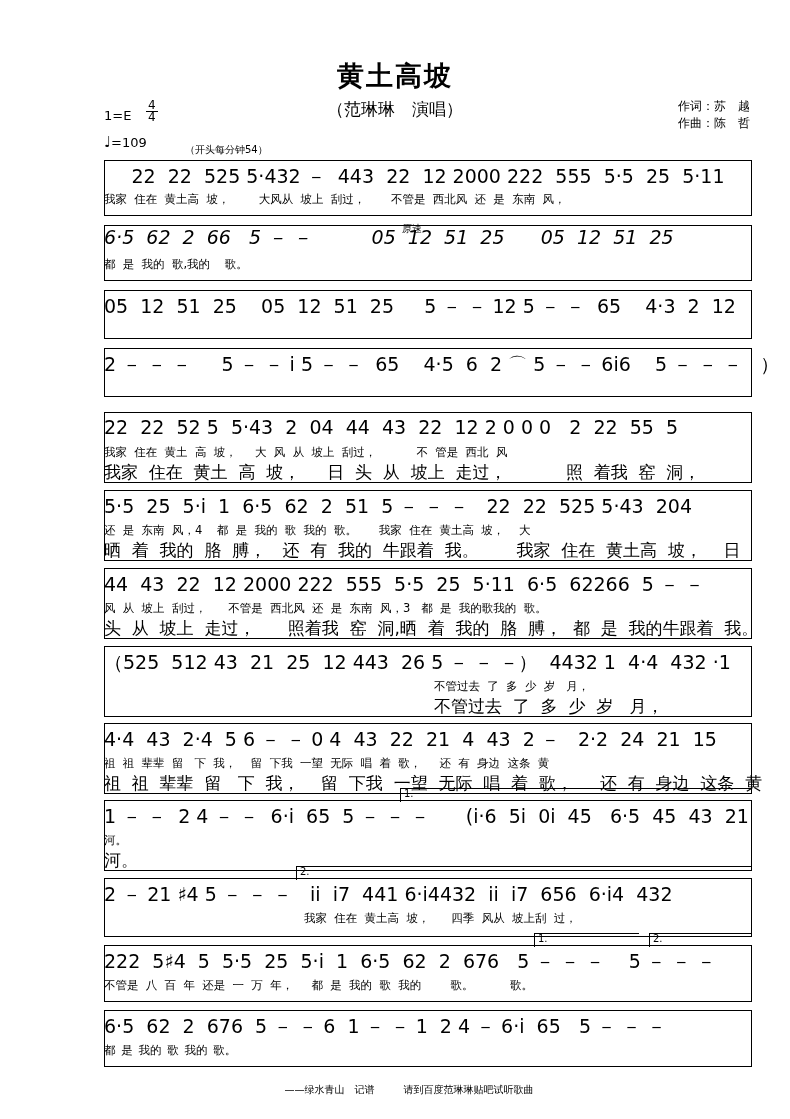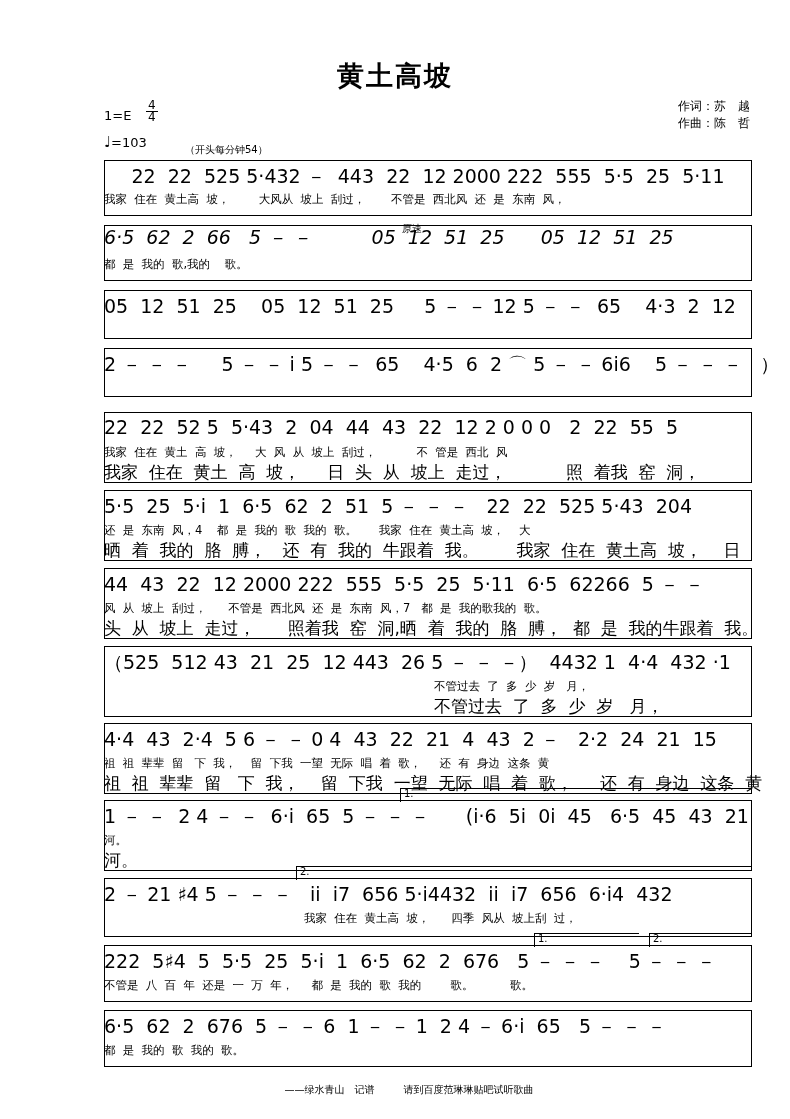--- a/index.html
+++ b/index.html
@@ -84,33 +84,34 @@
 
   
   .vbar{position:absolute;width:1px;background:#000;}
 </style>
 </head>
 <body>
 
 <div class="sheet">
 
   <div class="title">黄土高坡</div>
+  <div class="subtitle">（范琳琳　演唱）</div>
 
   <div class="credits">
     <div>作词：苏　越</div>
     <div>作曲：陈　哲</div>
   </div>
 
   <div class="keysig">1=E</div>
   <div class="meter">
     <span class="num">4</span>
     <span class="den">4</span>
   </div>
   <div class="tempo">
-    <span class="tempo-note">♩</span><span>=103</span>
+    <span class="tempo-note">♩</span><span>=109</span>
   </div>
   <div class="tempo-hint">（开头每分钟54）</div>
   <div class="orig-mark">原速</div>
 
   <div class="system" style="top:160px;">
     <div class="rule" style="top:0;"></div>
     <div class="notes" style="top:4px;text-align:center;">22  22  525 5·432 －  443  22  12 2000 222  555  5·5  25  5·11</div>
     <div class="lyr" style="top:32px;">我家  住在  黄土高  坡，        大风从  坡上  刮过，       不管是  西北风  还  是  东南  风，</div>
     <div class="rule" style="top:55px;"></div>
     <div class="vbar" style="left:0;top:0;height:56px;"></div>
@@ -158,21 +159,21 @@
     <div class="lyr" style="top:33px;">还  是  东南  风，4    都  是  我的  歌  我的  歌。      我家  住在  黄土高  坡，    大</div>
     <div class="lyr lyr2" style="top:49px;">晒  着  我的  胳  膊，   还  有  我的  牛跟着  我。       我家  住在  黄土高  坡，    日</div>
     <div class="rule" style="top:70px;"></div>
     <div class="vbar" style="left:0;top:0;height:71px;"></div>
     <div class="vbar" style="left:647px;top:0;height:71px;"></div>
   </div>
 
   <div class="system" style="top:568px;">
     <div class="rule" style="top:0;"></div>
     <div class="notes" style="top:4px;">44  43  22  12 2000 222  555  5·5  25  5·11  6·5  62266  5 － －</div>
-    <div class="lyr" style="top:33px;">风  从  坡上  刮过，      不管是  西北风  还  是  东南  风，7   都  是  我的歌我的  歌。</div>
+    <div class="lyr" style="top:33px;">风  从  坡上  刮过，      不管是  西北风  还  是  东南  风，3   都  是  我的歌我的  歌。</div>
     <div class="lyr lyr2" style="top:49px;">头  从  坡上  走过，      照着我  窑  洞,晒  着  我的  胳  膊，  都  是  我的牛跟着  我。</div>
     <div class="rule" style="top:70px;"></div>
     <div class="vbar" style="left:0;top:0;height:71px;"></div>
     <div class="vbar" style="left:647px;top:0;height:71px;"></div>
   </div>
 
   <div class="system" style="top:646px;">
     <div class="rule" style="top:0;"></div>
     <div class="notes" style="top:4px;">（525  512 43  21  25  12 443  26 5 － － －）  4432 1  4·4  432 ·1</div>
     <div class="lyr" style="top:33px;left:330px;width:320px;">不管过去  了  多  少  岁   月，</div>
@@ -201,21 +202,21 @@
     <div class="vbar" style="left:0;top:0;height:71px;"></div>
     <div class="vbar" style="left:647px;top:0;height:71px;"></div>
 
     <div class="rule" style="top:-12px;left:296px;width:351px;"></div>
     <div class="vbar" style="left:296px;top:-12px;height:14px;"></div>
     <div class="lyr" style="top:-12px;left:300px;font-size:10px;">1.</div>
   </div>
 
   <div class="system" style="top:878px;">
     <div class="rule" style="top:0;"></div>
-    <div class="notes" style="top:4px;">2 － 21 ♯4 5 － － －   ii  i7  656 5·i4432  ii  i7  656  6·i4  432</div>
+    <div class="notes" style="top:4px;">2 － 21 ♯4 5 － － －   ii  i7  441 6·i4432  ii  i7  656  6·i4  432</div>
     <div class="lyr" style="top:33px;left:200px;width:448px;">我家  住在  黄土高  坡，      四季  风从  坡上刮  过，</div>
     <div class="rule" style="top:58px;"></div>
     <div class="vbar" style="left:0;top:0;height:59px;"></div>
     <div class="vbar" style="left:647px;top:0;height:59px;"></div>
 
     <div class="rule" style="top:-12px;left:192px;width:455px;"></div>
     <div class="vbar" style="left:192px;top:-12px;height:14px;"></div>
     <div class="lyr" style="top:-12px;left:196px;font-size:10px;">2.</div>
   </div>
 
@@ -230,21 +231,21 @@
     <div class="vbar" style="left:430px;top:-12px;height:14px;"></div>
     <div class="lyr" style="top:-12px;left:434px;font-size:10px;">1.</div>
     <div class="rule" style="top:-12px;left:545px;width:103px;"></div>
     <div class="vbar" style="left:545px;top:-12px;height:14px;"></div>
     <div class="lyr" style="top:-12px;left:549px;font-size:10px;">2.</div>
   </div>
 
   <div class="system" style="top:1010px;">
     <div class="rule" style="top:0;"></div>
     <div class="notes" style="top:4px;">6·5  62  2  676  5 － － 6  1 － － 1  2 4 － 6·i  65   5 － － －</div>
-    <div class="lyr" style="top:33px;">都  是  我的  歌  我的  歌。</div>
+    <div class="lyr" style="top:33px;font-family:Liberation Serif, serif;">都  是  我的  歌  我的  歌。</div>
     <div class="rule" style="top:56px;"></div>
     <div class="vbar" style="left:0;top:0;height:57px;"></div>
     <div class="vbar" style="left:647px;top:0;height:57px;"></div>
   </div>
 
   <div class="footer">
     <span class="left">——绿水青山　记谱</span>
     <span>请到百度范琳琳贴吧试听歌曲</span>
   </div>
 

